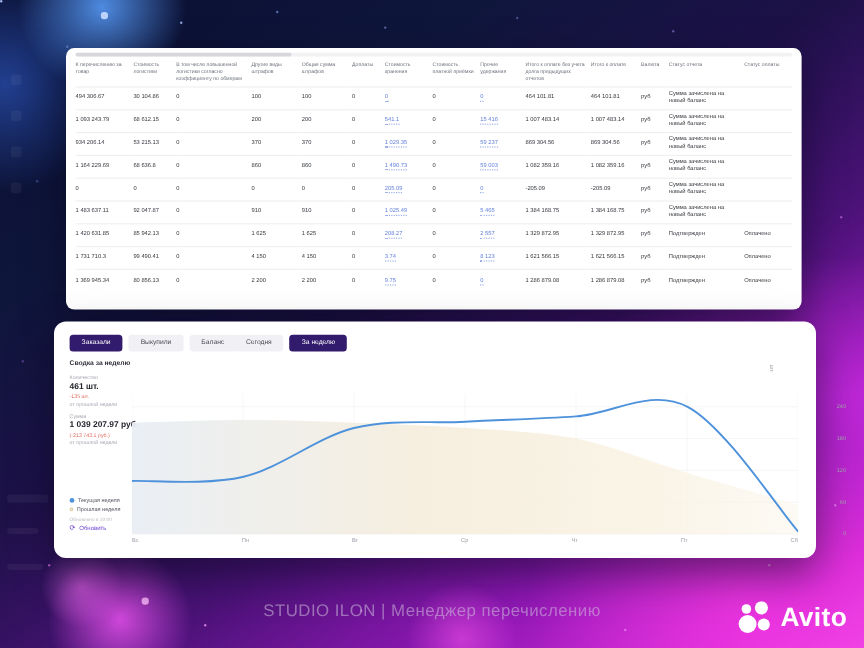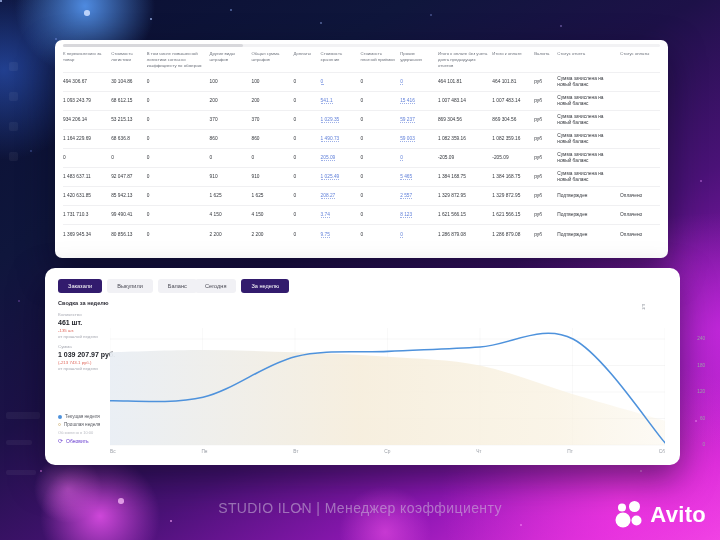--- a/index.html
+++ b/index.html
@@ -347,21 +347,21 @@
         </div>
       </div>
     <div class="leg-updated">Обновлено в 10:00</div>
     <div class="refresh-link">
       <span class="refresh-icon">⟳</span>
       <span>Обновить</span>
     </div>
   </div>
 </div>
 
-<div class="footer-caption">STUDIO ILON | Менеджер коэффициенту</div>
+<div class="footer-caption">STUDIO ILON | Менеджер перечислению</div>
 <div class="avito">
   <svg width="30" height="28" viewBox="0 0 30 28">
     <circle cx="7" cy="6.5" r="4" fill="#fff"></circle>
     <circle cx="19.5" cy="5.5" r="5.5" fill="#fff"></circle>
     <circle cx="8" cy="19" r="7.5" fill="#fff"></circle>
     <circle cx="21.5" cy="19.5" r="5" fill="#fff"></circle>
   </svg>
   <span class="avito-text">Avito</span>
 </div>
 

